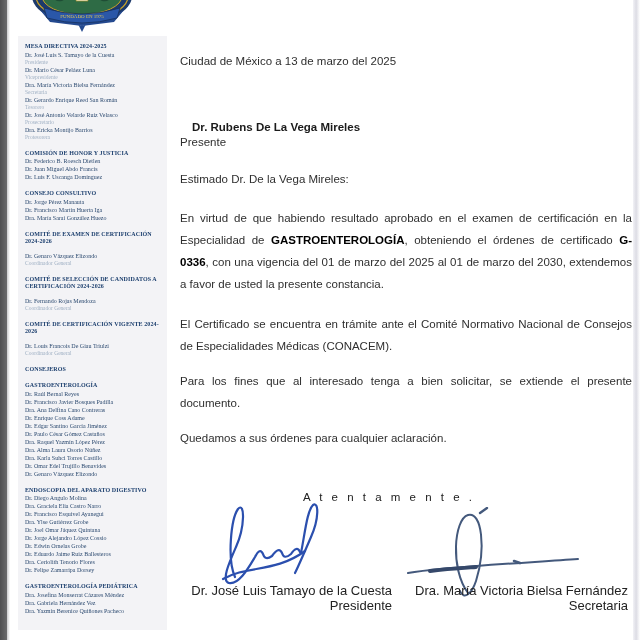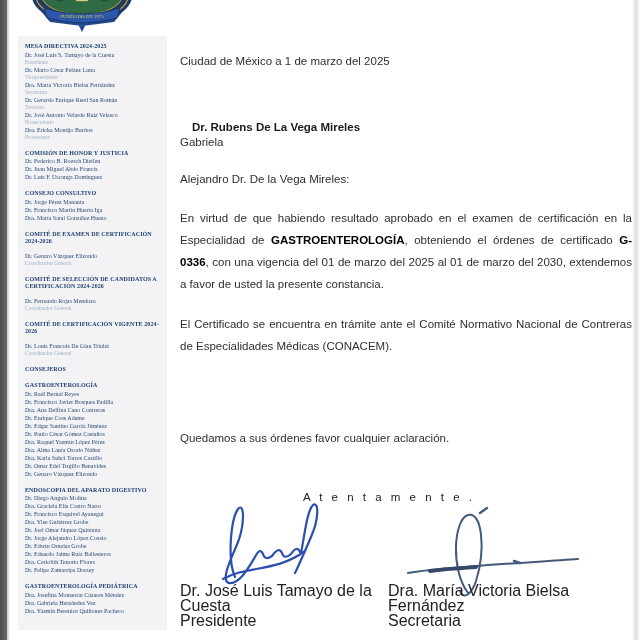--- a/index.html
+++ b/index.html
@@ -36,21 +36,21 @@
   .l-recipient .name { font-weight:bold; color:#1b1b1b;padding-left:12px; }
   .l-salutation { position:absolute; top:118px; left:0; }
   .para { position:absolute; left:0; width:452px; text-align:justify; line-height:22px; }
   .p1 { top:152px; }
   .p2 { top:258px; }
   .p3 { top:315px; }
   .p4 { top:372px; }
   .para b { color:#000; }
   .l-closing { position:absolute; top:436px; left:123px; letter-spacing:3px; color:#222; }
 
-  .sig-block { position:absolute; text-align:left; font-size:16px; color:#222; line-height:15px; }
+  .sig-block { position:absolute; text-align:right; font-size:13px; color:#222; line-height:15px; }
   .sig-left  { top:528px; left:0;   width:212px; }
   .sig-right { top:528px; left:208px; width:240px; }
   .sig-svg-left  { position:absolute; left:25px;  top:438px; width:130px; height:100px; }
   .sig-svg-right { position:absolute; left:222px; top:452px; width:190px; height:92px; }
 </style>
 </head>
 <body>
 
 <div class="page">
 
@@ -149,33 +149,34 @@
           <div class="sb-title">GASTROENTEROLOGÍA PEDIÁTRICA</div>
           <div class="sb-name">Dra. Josefina Monserrat Cázares Méndez</div>
           <div class="sb-name">Dra. Gabriela Hernández Vez</div>
           <div class="sb-name">Dra. Yazmín Berenice Quiñones Pacheco</div>
         </div>
       </div>
   </div>
 
   <div class="letter">
 
-    <div class="l-date">Ciudad de México a 1 de marzo del 2025</div>
+    <div class="l-date">Ciudad de México a 13 de marzo del 2025</div>
 
     <div class="l-recipient">
       <div class="name">Dr. Rubens De La Vega Mireles</div>
-      <div>Gabriela</div>
+      <div>Presente</div>
     </div>
 
-    <div class="l-salutation">Alejandro Dr. De la Vega Mireles:</div>
+    <div class="l-salutation">Estimado Dr. De la Vega Mireles:</div>
 
     <div class="para p1"><span>En virtud de que habiendo resultado aprobado en el examen de certificación en la Especialidad de </span><b>GASTROENTEROLOGÍA</b><span>, obteniendo el órdenes de certificado </span><b>G-0336</b><span>, con una vigencia del 01 de marzo del 2025 al 01 de marzo del 2030, extendemos a favor de usted la presente constancia.</span></div>
 
-    <div class="para p2">El Certificado se encuentra en trámite ante el Comité Normativo Nacional de Contreras de Especialidades Médicas (CONACEM).</div>
-    <div class="para p4">Quedamos a sus órdenes favor cualquier aclaración.</div>
+    <div class="para p2">El Certificado se encuentra en trámite ante el Comité Normativo Nacional de Consejos de Especialidades Médicas (CONACEM).</div>
+    <div class="para p3">Para los fines que al interesado tenga a bien solicitar, se extiende el presente documento.</div>
+    <div class="para p4">Quedamos a sus órdenes para cualquier aclaración.</div>
 
     <div class="l-closing">A t e n t a m e n t e .</div>
 
     <svg class="sig-svg-left" viewBox="0 0 130 100">
       <g fill="none" stroke="#2b4fae" stroke-width="2.2" stroke-linecap="round">
         <path d="M30,84 C22,66 26,26 33,16 C40,8 40,34 31,54 C24,70 16,88 24,90"></path>
         <path d="M24,90 C34,92 44,74 50,64 q5,-10 8,-3 q2,7 9,2 q7,-10 10,-3 q2,7 9,1 q6,-9 9,-2"></path>
         <path d="M96,60 C100,40 102,18 108,12 C114,8 114,26 106,44 C100,58 94,72 90,80"></path>
         <path d="M18,86 C42,72 70,80 100,58"></path>
       </g>

